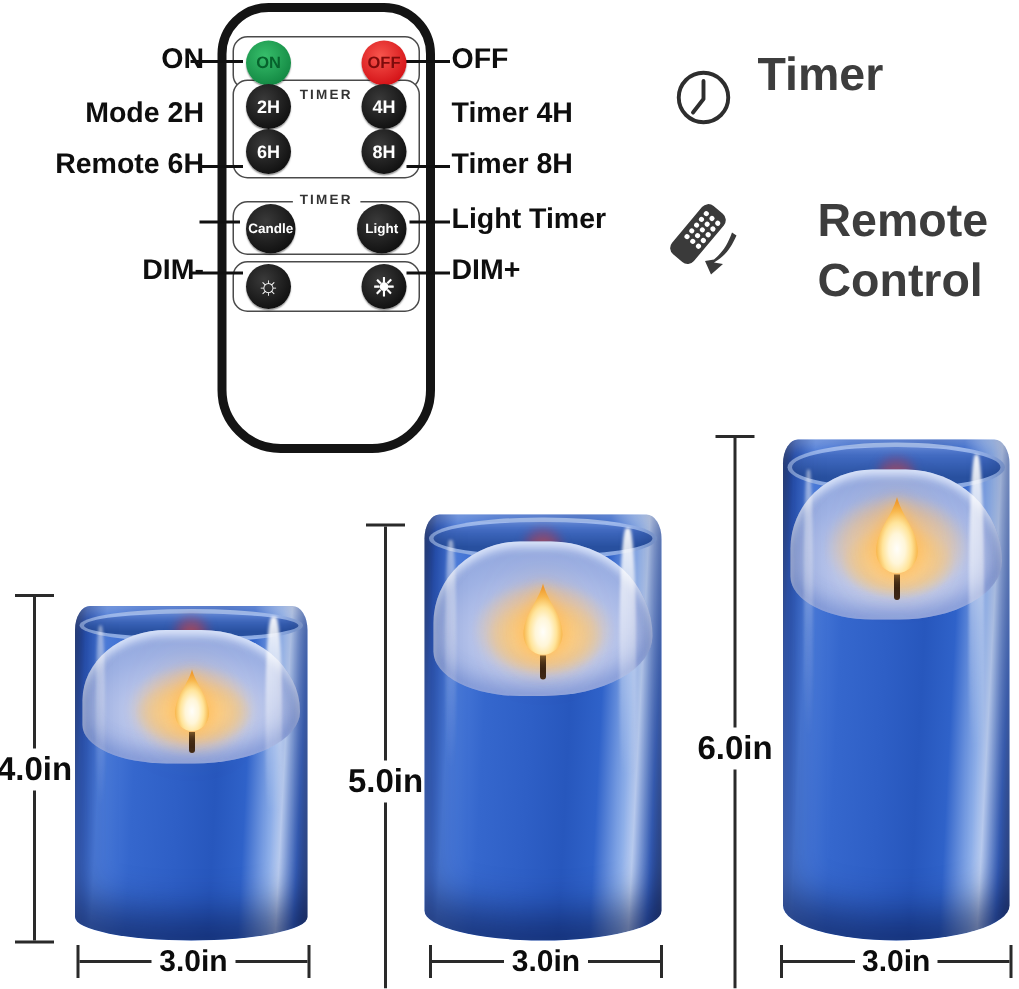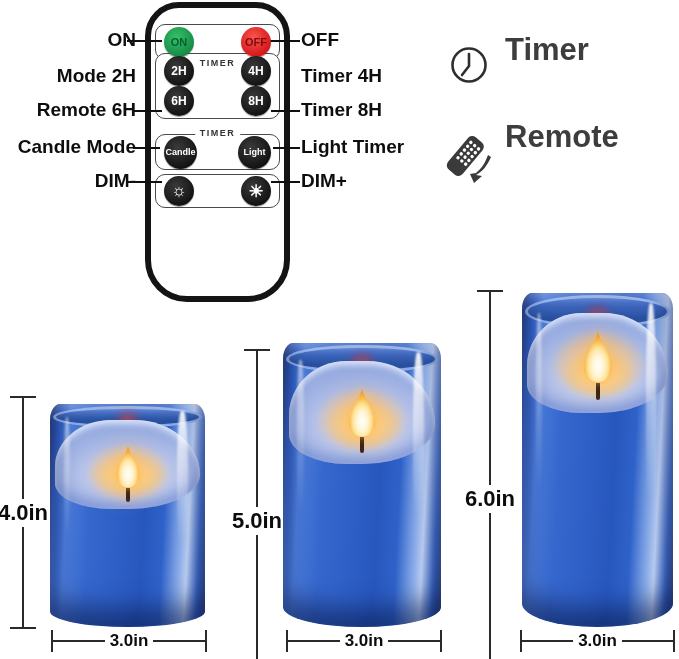--- a/index.html
+++ b/index.html
@@ -78,21 +78,21 @@
   .c3 .glow{width:124px;height:90px;left:calc(50% - 62px);top:26px;}
 
   
   .vdim{position:absolute;display:flex;flex-direction:column;align-items:center;}
   .vcap{width:26px;height:2px;background:#2a2a2a;}
   .vseg{width:2px;flex:1;background:#2a2a2a;}
   .vlabel{font-size:22px;font-weight:bold;color:#0c0c0c;padding:1px 0;white-space:nowrap;}
   .hdim{position:absolute;display:flex;align-items:center;height:24px;}
   .hcap{width:2px;height:22px;background:#2a2a2a;}
   .hseg{height:2px;flex:1;background:#2a2a2a;}
-  .hlabel{font-size:17px;font-weight:bold;color:#0c0c0c;padding:0 5px;white-space:nowrap;text-align:center;}
+  .hlabel{font-size:20px;font-weight:bold;color:#0c0c0c;padding:0 5px;white-space:nowrap;text-align:center;}
   .d4{left:-3px;top:396px;width:52px;height:233px;}
   .d5{left:231px;top:349px;width:52px;height:344px;align-items:center;}
   .d6{left:464px;top:290px;width:52px;height:417px;}
   .w1{left:51px;top:629px;width:156px;}
   .w2{left:286px;top:629px;width:156px;}
   .w3{left:520px;top:629px;width:155px;}
 </style>
 </head>
 <body>
 
@@ -146,21 +146,20 @@
         </div>
       <div class="btn sun">
           <span>☀</span>
         </div>
     </div>
   </div>
 
   <div class="callout calloutL" style="top:29px;">ON</div>
   <div class="callout calloutL" style="top:65px;">Mode 2H</div>
   <div class="callout calloutL" style="top:99px;">Remote 6H</div>
-  <div class="callout calloutL" style="top:136px;">Candle Mode</div>
   <div class="callout calloutL" style="top:170px;">DIM-</div>
   <div class="callout calloutR" style="top:29px;">OFF</div>
   <div class="callout calloutR" style="top:65px;">Timer 4H</div>
   <div class="callout calloutR" style="top:99px;">Timer 8H</div>
   <div class="callout calloutR" style="top:136px;">Light Timer</div>
   <div class="callout calloutR" style="top:170px;">DIM+</div>
 
   <div class="featIcon" style="left:449px;top:45px;">
     <svg width="40" height="40" viewBox="0 0 40 40">
       <circle cx="20" cy="20" r="16.5" fill="none" stroke="#2e2e2e" stroke-width="2.6"></circle>
@@ -189,22 +188,23 @@
             <circle cx="23" cy="24" r="1.7"></circle>
             <circle cx="28" cy="24" r="1.7"></circle>
           <circle cx="18" cy="29" r="1.7"></circle>
             <circle cx="23" cy="29" r="1.7"></circle>
             <circle cx="28" cy="29" r="1.7"></circle>
         </g>
       </g>
       <path d="M50 25 C46 34 42 39 35 43 L41 44 L33 51 L29 42 L35 41 C41 36 44 31 47 23 Z" fill="#3a3a3a"></path>
     </svg>
   </div>
-  <div class="featText" style="top:117px;">
+  <div class="featText" style="top:127px;margin-left:40px;">
     <div>Remote</div>
+    <div>Control</div>
   </div>
 
   <div class="candle c1">
     <div class="glass">
       <div class="rim"></div>
       <div class="refl"></div>
       <div class="wax"></div>
       <div class="glow"></div>
       <div class="wick"></div>
       <svg class="flame" viewBox="0 0 30 50">

